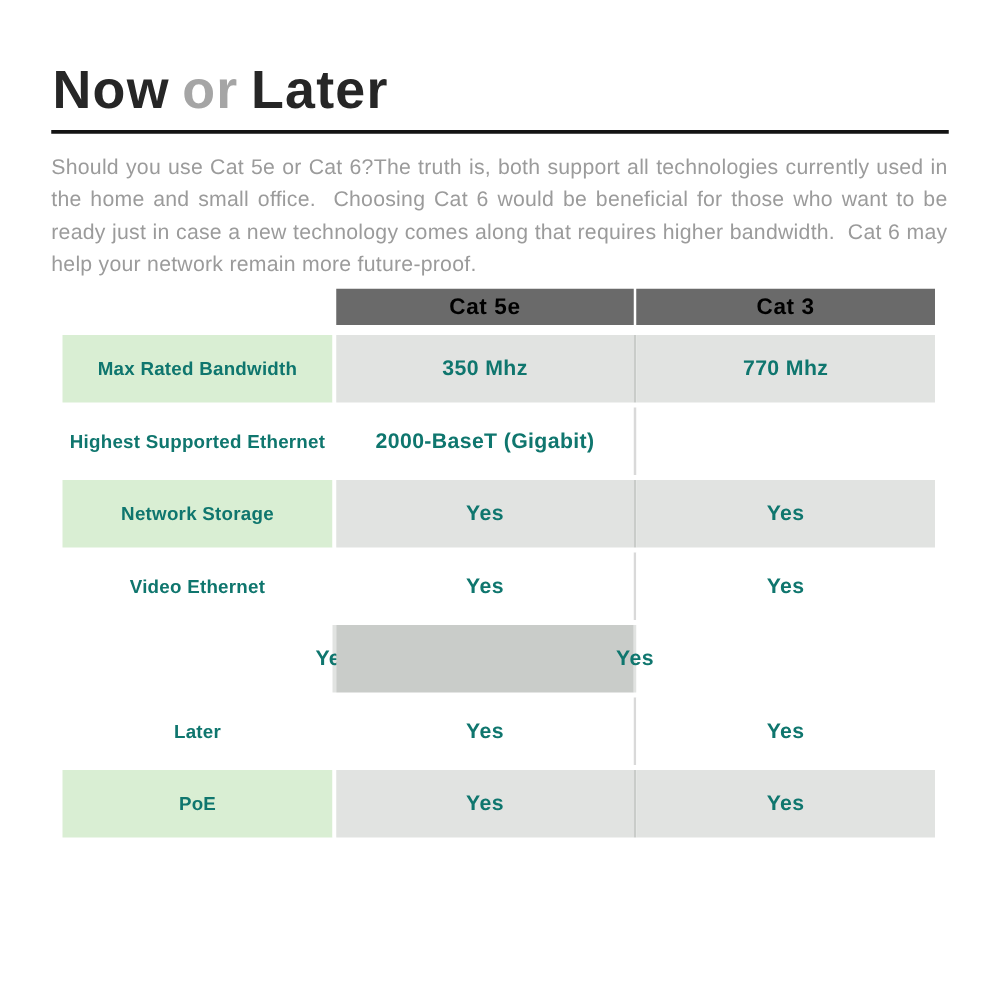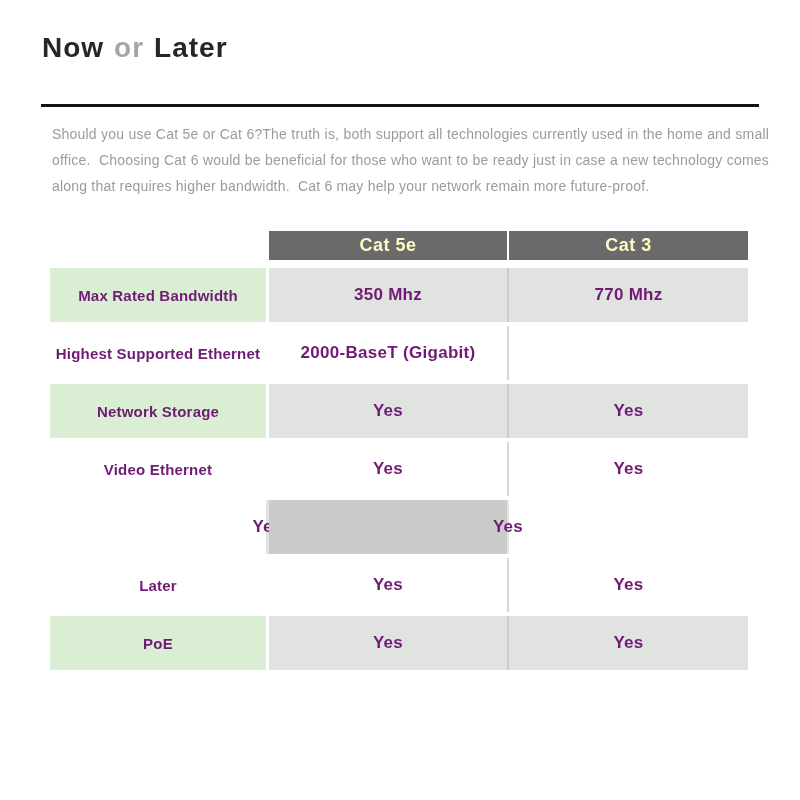--- a/index.html
+++ b/index.html
@@ -9,41 +9,41 @@
     font-family: "Liberation Sans", sans-serif;
     overflow: hidden;
   }
   .doc {
     position: relative;
     width: 800px; height: 800px;
     background: #ffffff;
   }
   .title {
     position: absolute;
-    left: 42px; top: 32px;
-    font-size: 28px;
+    left: 42px; top: 48px;
+    font-size: 43px;
     letter-spacing: 1px;
     color: var(--title-dark, #262626);
     white-space: nowrap;
   }
   .title .muted {
     color: var(--title-muted, #a5a5a5);
     margin: 0 10px;
   }
   .rule {
     position: absolute;
     left: 41px; top: 104px;
     width: 718px; height: 3px;
     background: #141414;
   }
   .intro {
     position: absolute;
-    left: 52px; top: 121px;
+    left: 41px; top: 121px;
     width: 717px;
-    font-size: 14px;
+    font-size: 17px;
     line-height: 26px;
     color: var(--body-gray, #9b9b9b);
     text-align: justify;
     white-space: pre-wrap;
     letter-spacing: 0.2px;
   }
   .cmp-table {
     position: absolute;
     left: 50px; top: 231px;
     width: 698px;
@@ -51,34 +51,34 @@
   .trow {
     display: grid;
     grid-template-columns: 216px 3px 238px 2px 239px;
   }
   .thead {
     height: 29px;
     margin-bottom: 8px;
   }
   .thead .th {
     background: var(--header-gray, #6a6a6a);
-    color: #fef9c3;
+    color: #000000;
     font-weight: bold;
     font-size: 18px;
     letter-spacing: 0.5px;
     display: flex; align-items: center; justify-content: center;
   }
   .thead .spacer, .thead .hgap { background: transparent; }
   .row {
     height: 54px;
     margin-bottom: 4px;
   }
   .cell {
     display: flex; align-items: center; justify-content: center;
-    color: #701a75;
+    color: #0f766e;
     text-align: center;
   }
   .cell.label {
     font-weight: bold;
     font-size: 15px;
     letter-spacing: 0.2px;
   }
   .cell.value {
     font-weight: bold;
     font-size: 17px;

